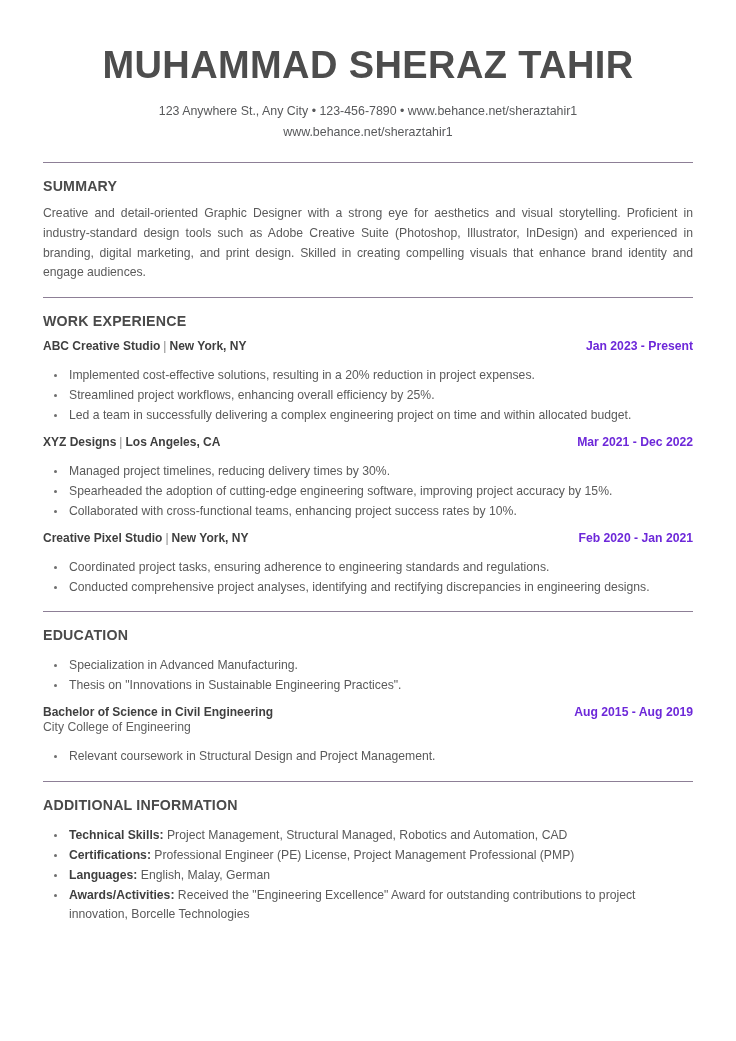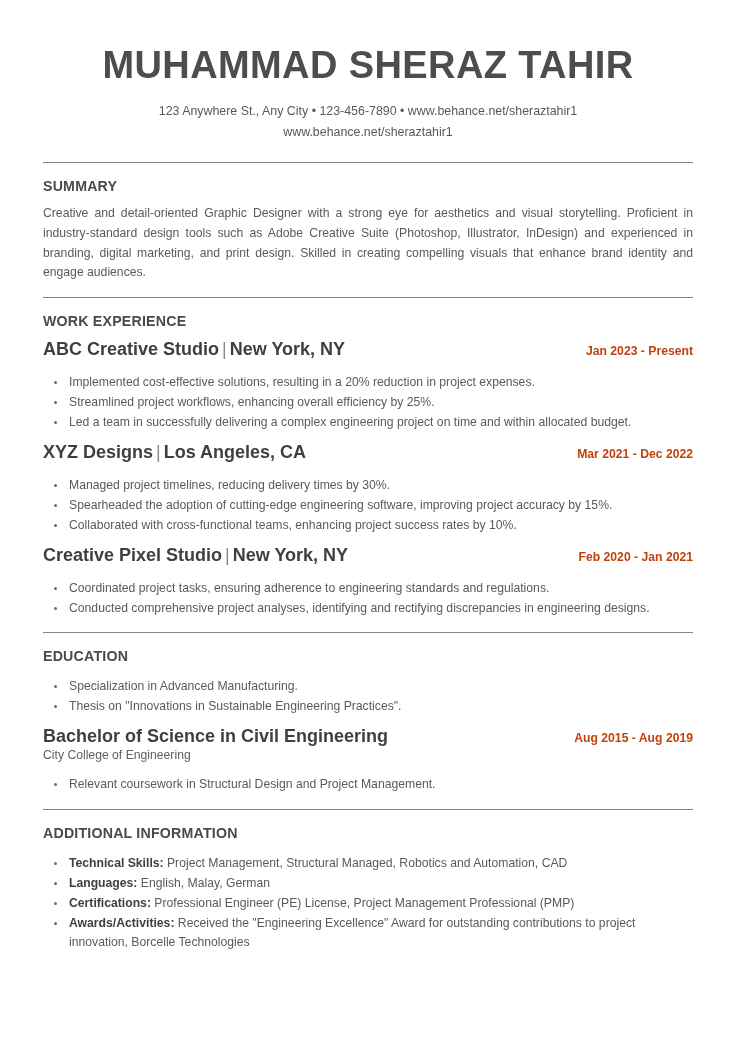--- a/index.html
+++ b/index.html
@@ -78,35 +78,35 @@
   .entry:first-of-type { margin-top:4px; }
 
   .entry-head {
     display:flex;
     justify-content:space-between;
     align-items:baseline;
     gap:12px;
   }
 
   .entry-title {
-    font-size:18px;
+    font-size:12px;
     font-weight:bold;
     color:#3f3f3f;
     white-space:nowrap;
   }
   .entry-title .sep {
     font-weight:normal;
     color:#8a8a8a;
     padding:0 3px;
   }
 
   .entry-date {
     font-size:12.2px;
     font-weight:bold;
-    color:#c2410c;
+    color:#6d28d9;
     white-space:nowrap;
   }
 
   .entry-sub {
     font-size:12.2px;
     color:#5f5f5f;
     margin-top:1px;
   }
 
   
@@ -225,19 +225,19 @@
 
     <div class="section-gap"></div>
   </div>
 
   <div class="divider" style="background: rgb(141, 127, 150);"></div>
 
   <div class="section">
     <div class="section-title">ADDITIONAL INFORMATION</div>
     <ul class="bullets">
       <li><b>Technical Skills:</b><span> Project Management, Structural Managed, Robotics and Automation, CAD</span></li>
+      <li><b>Certifications:</b><span> Professional Engineer (PE) License, Project Management Professional (PMP)</span></li>
       <li><b>Languages:</b><span> English, Malay, German</span></li>
-      <li><b>Certifications:</b><span> Professional Engineer (PE) License, Project Management Professional (PMP)</span></li>
       <li><b>Awards/Activities:</b><span> Received the "Engineering Excellence" Award for outstanding contributions to project innovation, Borcelle Technologies</span></li>
     </ul>
   </div>
 
 </div>
 
 </body></html>

